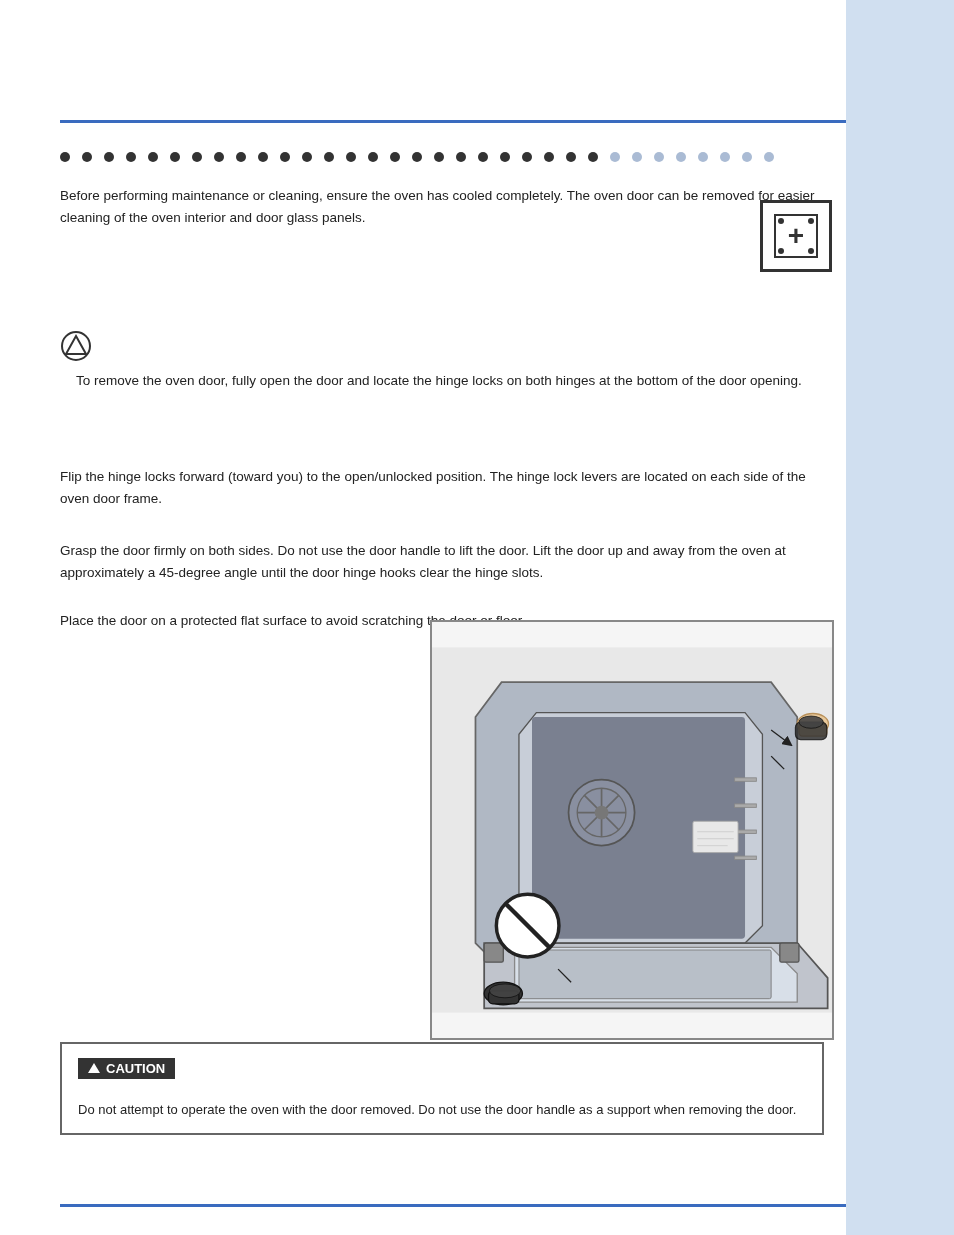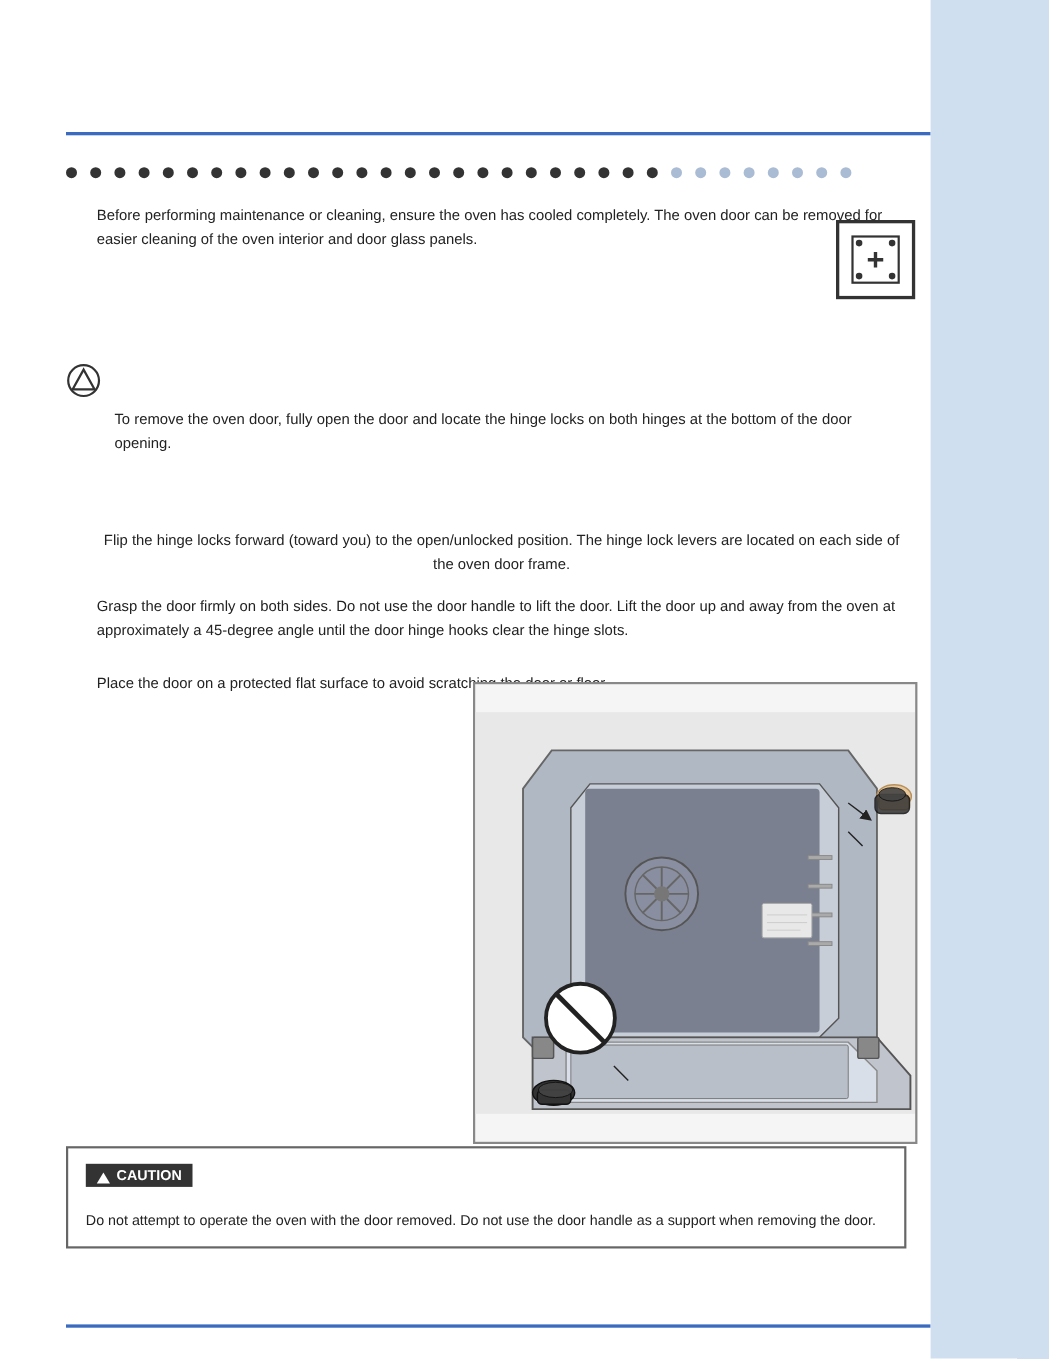--- a/index.html
+++ b/index.html
@@ -121,40 +121,38 @@
       width: 32px;
       height: 32px;
     }
 
     
     .body-text {
       position: absolute;
       font-size: 13.5px;
       color: #222;
       line-height: 1.65;
-      margin-left: 28px;
     }
 
     .para1 {
       top: 185px;
       left: 60px;
       right: 130px;
     }
 
     .para2 {
       top: 370px;
       left: 76px;
       right: 130px;
     }
 
     .para3 {
-      top: 480px;
-      left: 60px;
-      right: 130px;
-      text-align: center;
+      top: 466px;
+      left: 60px;
+      right: 130px;
     }
 
     .para4 {
       top: 540px;
       left: 60px;
       right: 130px;
     }
 
     .para5 {
       top: 610px;
@@ -187,21 +185,21 @@
       left: 60px;
       right: 130px;
       border: 2px solid #666;
       padding: 14px 16px;
       min-height: 60px;
       background: #fff;
     }
 
     .caution-label {
       display: inline-flex;
-      align-items: flex-end;
+      align-items: center;
       background: #333;
       color: #fff;
       font-size: 13px;
       font-weight: bold;
       padding: 3px 10px;
       margin-bottom: 6px;
       gap: 6px;
     }
 
     .caution-triangle {

